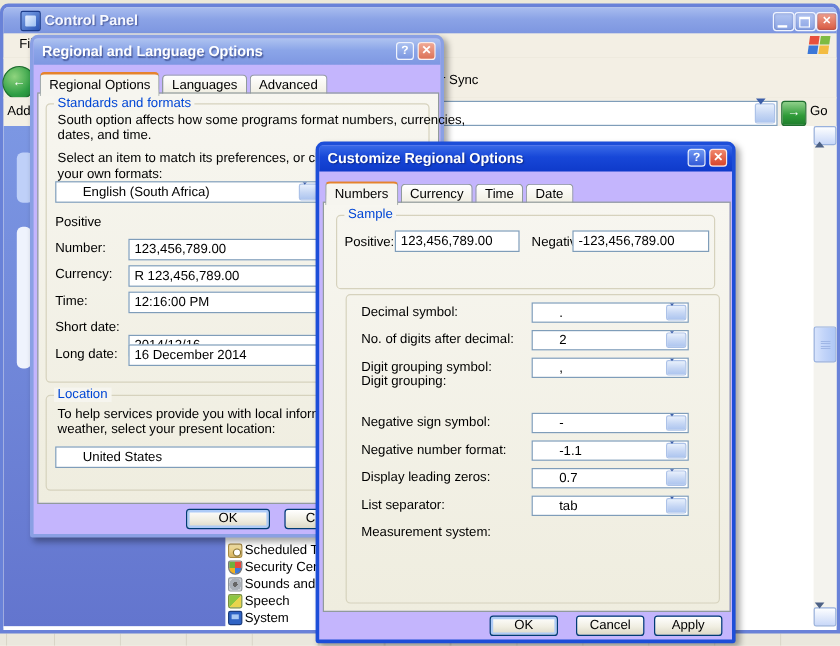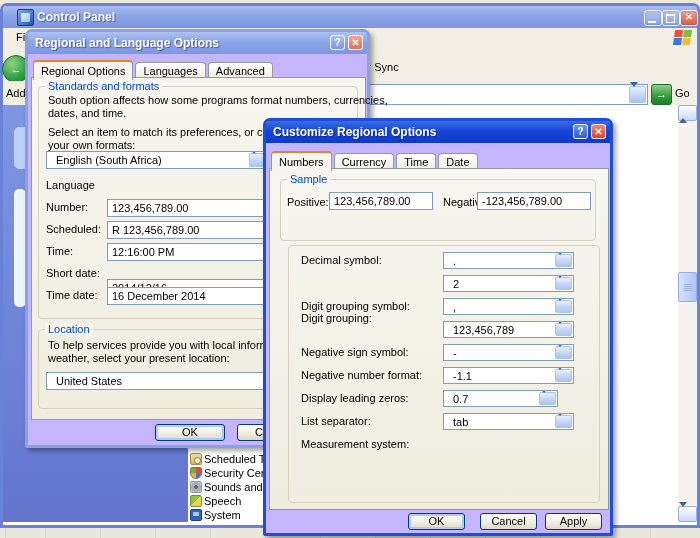--- a/index.html
+++ b/index.html
@@ -99,21 +99,21 @@
   .tab{height:17px;padding:2px 7px 0;box-sizing:border-box;font-size:11px;white-space:nowrap;
     background:linear-gradient(180deg,#FFFFFF,#EFEDE0);border:1px solid #919B9C;border-bottom:none;border-radius:4px 4px 0 0}
   .tab.active{height:20px;padding-top:3px;background:#F6F5EF;border-top:2px solid #E5832C;position:relative;z-index:2;margin-bottom:-1px}
   .tabpage{position:absolute;background:linear-gradient(180deg,#F7F6F0,#EFEDDF);border:1px solid #919B9C}
 
   .groupbox{position:absolute;border:1px solid #D6D2BD;border-radius:4px;box-sizing:border-box}
   .g-title{position:absolute;top:-7px;left:6px;padding:0 3px;background:#F6F5EF;color:#0046D5;white-space:nowrap}
   .tfield{position:absolute;background:#fff;border:1px solid #7F9DB9;box-sizing:border-box;height:18px;
     padding:2px 4px 0;white-space:nowrap;overflow:hidden}
   .combo{position:absolute;background:#fff;border:1px solid #7F9DB9;box-sizing:border-box;height:18px;
-    padding:2px 18px 0 9px;white-space:nowrap;overflow:hidden}
+    padding:2px 18px 0 22px;white-space:nowrap;overflow:hidden}
   .lbl{position:absolute;white-space:nowrap}
   .xpbtn{position:absolute;border:1px solid #003C74;border-radius:3px;text-align:center;line-height:15px;font-size:11px;
     background:linear-gradient(180deg,#FFFFFF,#F0EEE2 55%,#DCD8C6);box-sizing:border-box;height:17px}
   .xpbtn.focus{box-shadow:inset 0 0 0 2px #AECBF7}
 </style>
 </head>
 <body>
 
 <div class="abs desk-strip"></div>
 
@@ -210,31 +210,31 @@
     <div class="groupbox" style="left:6px;top:8px;width:320px;height:233px">
       <span class="g-title">Standards and formats</span>
       <span class="lbl" style="left:9px;top:7px">South option affects how some programs format numbers, currencies,</span>
       <span class="lbl" style="left:9px;top:20px">dates, and time.</span>
       <span class="lbl" style="left:9px;top:39px">Select an item to match its preferences, or click Customize to choose</span>
       <span class="lbl" style="left:9px;top:52px">your own formats:</span>
       <span class="combo" style="left:7px;top:64px;width:222px">
         <span>English (South Africa)</span>
         <span class="combo-arrow"><span class="chev"></span></span>
       </span>
-      <span class="lbl" style="left:7px;top:92px">Language</span>
+      <span class="lbl" style="left:7px;top:92px">Positive</span>
 
       <span class="lbl" style="left:7px;top:114px">Number:</span>
       <span class="tfield" style="left:68px;top:112px;width:244px">123,456,789.00</span>
-      <span class="lbl" style="left:7px;top:136px">Scheduled:</span>
+      <span class="lbl" style="left:7px;top:136px">Currency:</span>
       <span class="tfield" style="left:68px;top:134px;width:244px">R 123,456,789.00</span>
       <span class="lbl" style="left:7px;top:158px">Time:</span>
       <span class="tfield" style="left:68px;top:156px;width:244px">12:16:00 PM</span>
       <span class="lbl" style="left:7px;top:180px">Short date:</span>
       <span class="tfield" style="left:68px;top:192px;width:244px">2014/12/16</span>
-      <span class="lbl" style="left:7px;top:202px">Time date:</span>
+      <span class="lbl" style="left:7px;top:202px">Long date:</span>
       <span class="tfield" style="left:68px;top:200px;width:244px">16 December 2014</span>
     </div>
 
     <div class="groupbox" style="left:6px;top:251px;width:320px;height:80px">
       <span class="g-title">Location</span>
       <span class="lbl" style="left:9px;top:9px">To help services provide you with local information, such as news and</span>
       <span class="lbl" style="left:9px;top:22px">weather, select your present location:</span>
       <span class="combo" style="left:7px;top:42px;width:298px">
         <span>United States</span>
         <span class="combo-arrow"><span class="chev"></span></span>
@@ -270,46 +270,43 @@
       <span class="tfield" style="left:196px;top:12px;width:114px">-123,456,789.00</span>
     </div>
 
     <div class="groupbox" style="left:18px;top:76px;width:312px;height:258px"></div>
 
     <span class="lbl" style="left:31px;top:85px">Decimal symbol:</span>
     <span class="combo" style="left:173px;top:83px;width:131px;height:17px">
       <span>.</span>
       <span class="combo-arrow"><span class="chev"></span></span>
     </span>
+    <span class="lbl" style="left:31px;top:108px">No. of digits after decimal:</span>
     <span class="combo" style="left:173px;top:106px;width:131px;height:17px">
       <span>2</span>
       <span class="combo-arrow"><span class="chev"></span></span>
     </span>
     <span class="lbl" style="left:31px;top:131px">Digit grouping symbol:</span>
     <span class="combo" style="left:173px;top:129px;width:131px;height:17px">
       <span>,</span>
       <span class="combo-arrow"><span class="chev"></span></span>
     </span>
     <span class="lbl" style="left:31px;top:143px">Digit grouping:</span>
-    <span class="combo" style="left:173px;top:152px;width:131px;height:17px">
-      <span>123,456,789</span>
-      <span class="combo-arrow"><span class="chev"></span></span>
-    </span>
     <span class="lbl" style="left:31px;top:177px">Negative sign symbol:</span>
     <span class="combo" style="left:173px;top:175px;width:131px;height:17px">
       <span>-</span>
       <span class="combo-arrow"><span class="chev"></span></span>
     </span>
     <span class="lbl" style="left:31px;top:200px">Negative number format:</span>
     <span class="combo" style="left:173px;top:198px;width:131px;height:17px">
       <span>-1.1</span>
       <span class="combo-arrow"><span class="chev"></span></span>
     </span>
     <span class="lbl" style="left:31px;top:223px">Display leading zeros:</span>
-    <span class="combo" style="left:173px;top:221px;width:115px;height:17px">
+    <span class="combo" style="left:173px;top:221px;width:131px;height:17px">
       <span>0.7</span>
       <span class="combo-arrow"><span class="chev"></span></span>
     </span>
     <span class="lbl" style="left:31px;top:246px">List separator:</span>
     <span class="combo" style="left:173px;top:244px;width:131px;height:17px">
       <span>tab</span>
       <span class="combo-arrow"><span class="chev"></span></span>
     </span>
     <span class="lbl" style="left:31px;top:269px">Measurement system:</span>
   </div>

